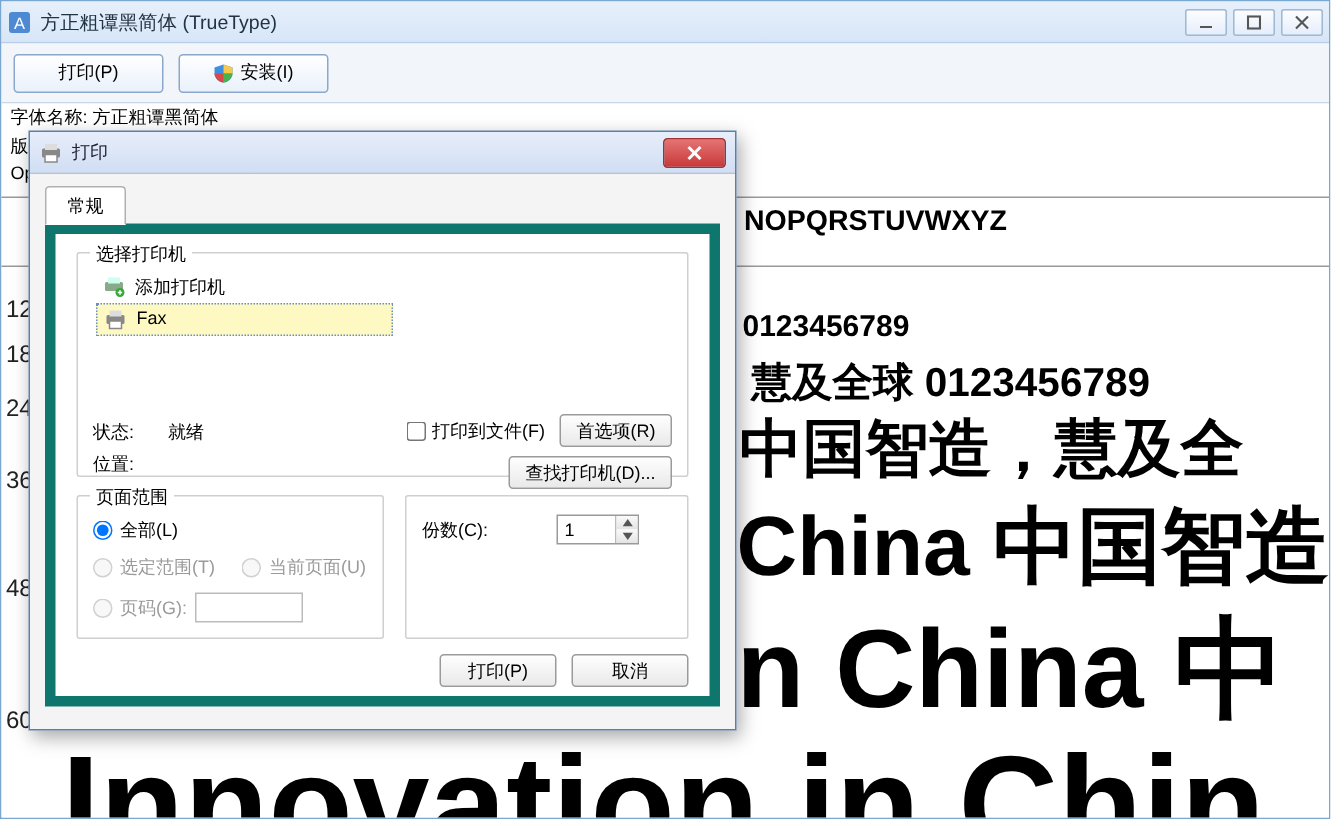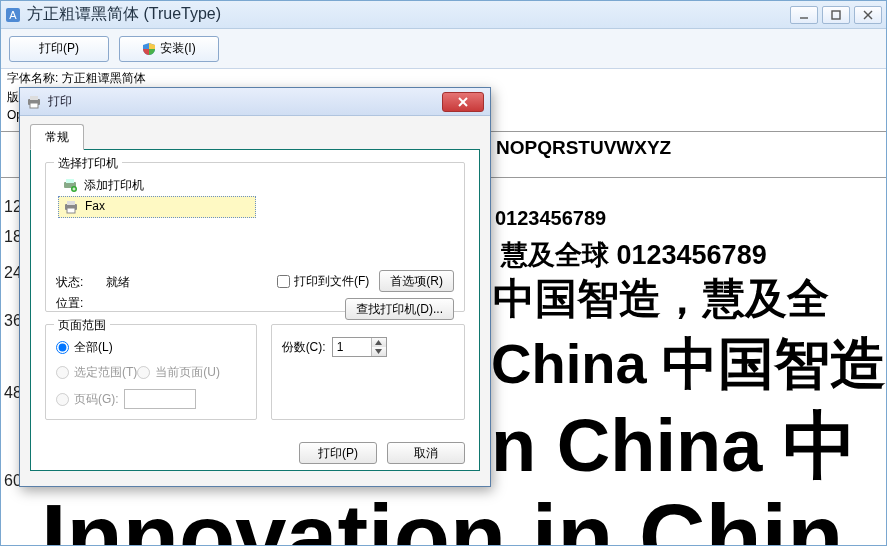--- a/index.html
+++ b/index.html
@@ -2,21 +2,21 @@
 <html><head>
 <meta charset="utf-8">
 <style>
 * { box-sizing: border-box; margin: 0; padding: 0; font-family: "Microsoft YaHei", "SimSun", Tahoma, sans-serif; }
 body { width: 887px; height: 546px; overflow: hidden; background: #fff; position: relative; }
 
 
 .main-window { position: absolute; inset: 0; border: 1px solid #7aa7d0; background: #fff; }
 .main-titlebar { height: 28px; background: linear-gradient(#e6f0fb,#d7e6f7); display: flex; align-items: center; padding: 0 4px; border-bottom: 1px solid #b8cde3; }
 .main-titlebar .app-icon { width: 16px; height: 16px; margin-right: 6px; }
-.main-title { font-size: 16px; color: #234; flex: 1; }
+.main-title { font-size: 13px; color: #234; flex: 1; }
 .win-btns { display: flex; gap: 4px; }
 .win-btn { width: 28px; height: 18px; border: 1px solid #9fb8d4; background: linear-gradient(#fdfdff,#e5eefb); border-radius: 2px; display: flex; align-items: center; justify-content: center; }
 .win-btn svg { width: 10px; height: 10px; stroke: #555; stroke-width: 1.4; fill: none; }
 
 .toolbar { height: 40px; background: #f2f6fb; border-bottom: 1px solid #c8d6e8; display: flex; align-items: center; padding: 0 8px; gap: 10px; }
 .tb-btn { height: 26px; min-width: 100px; border: 1px solid #8ba8cc; border-radius: 3px; background: linear-gradient(#ffffff,#e9f1fb); font-size: 12px; display: flex; align-items: center; justify-content: center; gap: 4px; }
 .shield { width: 14px; height: 14px; }
 
 .content { position: absolute; top: 68px; left: 0; right: 0; bottom: 0; font-size: 12px; background:#fff; }
 .info-line { padding: 1px 6px; border-bottom: none; font-size: 12px; }
@@ -29,21 +29,21 @@
 
 .dialog { position: absolute; left: 19px; top: 87px; width: 472px; height: 400px; border: 1px solid #5a7fa8; background: #f4f4f4; box-shadow: 2px 4px 12px rgba(0,0,0,.35); }
 .dlg-titlebar { height: 28px; background: linear-gradient(#e7eefb,#d0def3); display: flex; align-items: center; padding: 0 6px; border-bottom: 1px solid #b0c4de; }
 .dlg-titlebar .pr-icon { width: 16px; height: 16px; margin-right: 6px; }
 .dlg-title { font-size: 12px; flex: 1; color: #223; }
 .dlg-close { width: 42px; height: 20px; border-radius: 3px; background: linear-gradient(#e57373,#c83a3a); border: 1px solid #a33030; display: flex; align-items: center; justify-content: center; }
 .dlg-close svg { width: 10px; height: 10px; stroke: #fff; stroke-width: 2; }
 
 .dlg-body { position: absolute; top: 28px; left: 0; right: 0; bottom: 0; padding: 8px 10px 10px 10px; }
 .tab { display: inline-block; padding: 4px 14px 3px; font-size: 12px; background: #fff; border: 1px solid #b0b0b0; border-bottom: 1px solid #fff; border-radius: 3px 3px 0 0; position: relative; z-index: 2; }
-.tab-panel { border: 1px solid #0f766e; background: #fff; margin-top: -1px; padding: 12px 14px; height: 322px; position: relative; }
+.tab-panel { border: 7px solid #0f766e; background: #fff; margin-top: -1px; padding: 12px 14px; height: 322px; position: relative; }
 
 .group { border: 1px solid #cfcfcf; border-radius: 2px; padding: 10px 10px 8px 10px; margin-bottom: 12px; position: relative; }
 .group-legend { position: absolute; top: -8px; left: 8px; background: #fff; padding: 0 4px; font-size: 12px; }
 .printer-list { border: none; padding: 2px 0 4px 2px; }
 .printer-item { display: flex; align-items: flex-start; gap: 6px; font-size: 12px; padding: 2px 4px; }
 .printer-item.sel { border: 1px dotted #6a8fc7; background: #fef9c3; width: 198px; }
 .field-row { display: flex; align-items: center; font-size: 12px; margin-top: 4px; gap: 6px; }
 .field-label { width: 44px; }
 .btn { height: 22px; padding: 0 10px; font-size: 12px; border: 1px solid #9a9a9a; border-radius: 3px; background: linear-gradient(#fefefe,#e9e9e9); display: inline-flex; align-items: center; }
 .chk { display: flex; align-items: center; gap: 4px; font-size: 12px; }
@@ -212,40 +212,40 @@
         </div>
       </div>
 
       <div class="lower">
         <div class="group range-group" style="height:96px">
           <div class="group-legend">页面范围</div>
           <div class="radio-row">
             <input type="radio" checked="" style="">
             <span>全部(L)</span>
           </div>
-          <div style="display:flex; ">
+          <div style="display:flex; gap:18px">
             <div class="radio-row disabled">
               <input type="radio" disabled="" style="">
               <span>选定范围(T)</span>
             </div>
             <div class="radio-row disabled">
               <input type="radio" disabled="" style="">
               <span>当前页面(U)</span>
             </div>
           </div>
           <div class="radio-row disabled">
             <input type="radio" disabled="" style="">
             <span>页码(G):</span>
             <input class="page-input" type="text" style="">
           </div>
         </div>
 
         <div class="group copies-group" style="height:96px">
           <div class="field-row" style="margin-top:2px">
-            <span style="">份数(C):</span>
+            <span style="margin-right:40px">份数(C):</span>
             <span class="spin">
               <input type="text" value="1" style="">
               <span class="spinbtns">
                 <div>
                     <svg viewBox="0 0 7 5">
                       <polygon points="3.5,0 7,5 0,5"></polygon>
                     </svg>
                   </div>
                 <div>
                     <svg viewBox="0 0 7 5">

